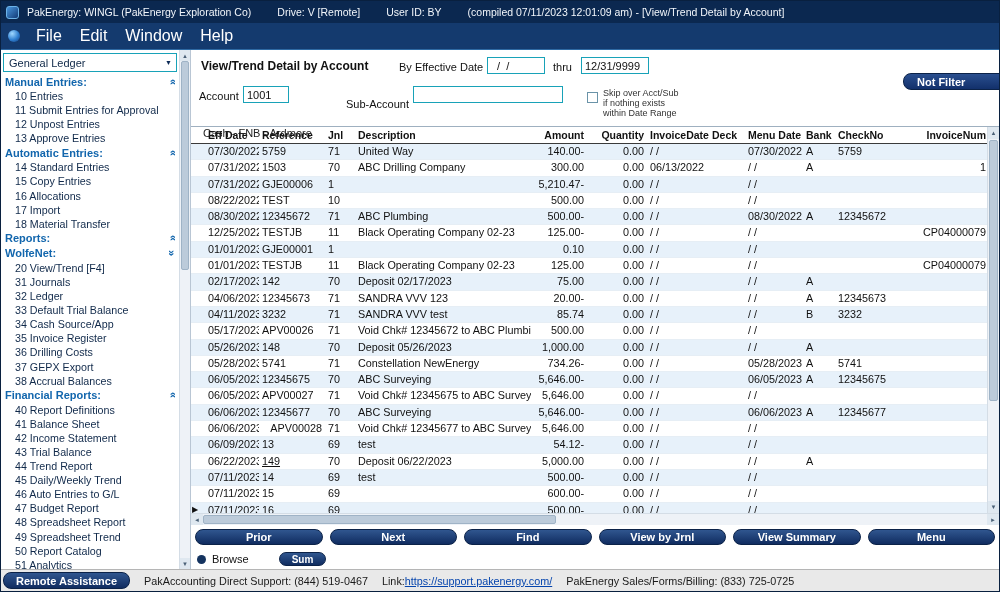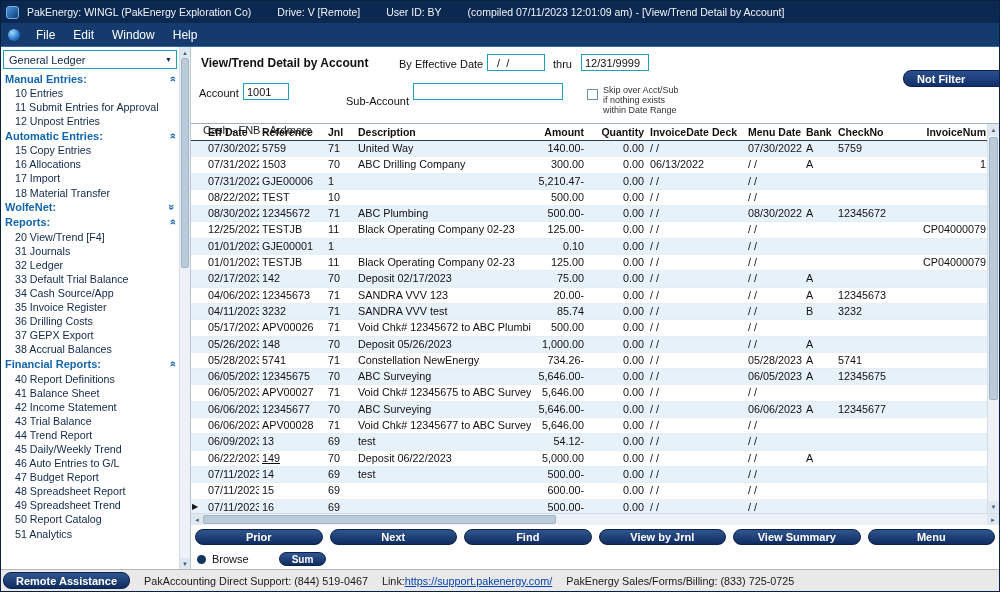--- a/index.html
+++ b/index.html
@@ -7,21 +7,21 @@
 .window{width:1000px;height:592px;display:flex;flex-direction:column;background:#fff;border:1px solid #09203f;overflow:hidden;}
 
 
 .titlebar{flex:0 0 22px;background:#0b2850;color:#f2f6fb;display:flex;align-items:center;font-size:10.5px;padding:0 5px;white-space:nowrap;overflow:hidden;}
 .app-icon{width:13px;height:13px;border-radius:3px;background:linear-gradient(135deg,#4a97dd,#123a77);border:1px solid #6db3e8;flex:0 0 13px;margin-right:8px;}
 .tseg{margin-right:26px;}
 
 
 .menubar{flex:0 0 24px;background:#143a6e;border-bottom:1px solid #2e69a3;color:#fff;display:flex;align-items:center;padding:0 4px;}
 .menu-icon{width:12px;height:12px;border-radius:50%;background:radial-gradient(circle at 35% 30%,#9fd8ff,#2f7fd0 55%,#123a77);margin:0 7px 0 3px;flex:0 0 12px;}
-.menu-item{padding:4px 9px;font-size:12px;cursor:default;}
+.menu-item{padding:4px 9px;font-size:16px;cursor:default;}
 
 .body{flex:1;display:flex;min-height:0;}
 
 
 .sidebar{flex:0 0 178px;display:flex;flex-direction:column;background:#fff;overflow:hidden;}
 .module-box{margin:3px 2px 2px 2px;height:19px;border:1px solid #18a2b8;display:flex;align-items:center;background:#fff;flex:0 0 19px;}
 .module-text{flex:1;padding-left:5px;font-size:11px;color:#0e2747;}
 .dd-arrow{width:15px;color:#0d2b57;font-size:7px;text-align:center;}
 .nav{flex:1;overflow:hidden;}
 .nav-header{height:15px;display:flex;align-items:center;padding:0 4px;color:#1266ad;font-weight:bold;font-size:11px;}
@@ -122,35 +122,37 @@
         <span class="dd-arrow">▼</span>
       </div>
       <div class="nav">
           <div class="nav-header">
             <span>Manual Entries:</span>
             <span class="chev chev-up">»</span>
           </div>
           <div class="nav-item">10 Entries</div>
           <div class="nav-item">11 Submit Entries for Approval</div>
           <div class="nav-item">12 Unpost Entries</div>
+          <div class="nav-item">13 Approve Entries</div>
           <div class="nav-header">
             <span>Automatic Entries:</span>
             <span class="chev chev-up">»</span>
           </div>
+          <div class="nav-item">14 Standard Entries</div>
           <div class="nav-item">15 Copy Entries</div>
           <div class="nav-item">16 Allocations</div>
           <div class="nav-item">17 Import</div>
           <div class="nav-item">18 Material Transfer</div>
           <div class="nav-header">
+            <span>Reports:</span>
+            <span class="chev chev-up">»</span>
+          </div>
+          <div class="nav-header">
             <span>WolfeNet:</span>
             <span class="chev chev-down">»</span>
-          </div>
-          <div class="nav-header">
-            <span>Reports:</span>
-            <span class="chev chev-up">»</span>
           </div>
           <div class="nav-item">20 View/Trend  [F4]</div>
           <div class="nav-item">31 Journals</div>
           <div class="nav-item">32 Ledger</div>
           <div class="nav-item">33 Default Trial Balance</div>
           <div class="nav-item">34 Cash Source/App</div>
           <div class="nav-item">35 Invoice Register</div>
           <div class="nav-item">36 Drilling Costs</div>
           <div class="nav-item">37 GEPX Export</div>
           <div class="nav-item">38 Accrual Balances</div>
@@ -473,21 +475,21 @@
                   <div class="cell" style="width: 62px;">/  /</div>
                   <div class="cell" style="width: 36px;"></div>
                   <div class="cell" style="width: 58px;">06/06/2023</div>
                   <div class="cell" style="width: 32px;">A</div>
                   <div class="cell" style="width: 64px;">12345677</div>
                   <div class="cell r" style="width: 90px;"></div>
                 </div>
                 <div class="row">
                   <div class="cell gutter"></div>
                   <div class="cell" style="width: 54px;">06/06/2023</div>
-                  <div class="cell" style="width: 66px;">APV00028</div>
+                  <div class="cell" style="width: 66px; text-align: right;">APV00028</div>
                   <div class="cell" style="width: 30px;">71</div>
                   <div class="cell" style="width: 176px;">Void Chk# 12345677 to ABC Surveying</div>
                   <div class="cell r" style="width: 56px;">5,646.00</div>
                   <div class="cell r" style="width: 60px;">0.00</div>
                   <div class="cell" style="width: 62px;">/  /</div>
                   <div class="cell" style="width: 36px;"></div>
                   <div class="cell" style="width: 58px;">/  /</div>
                   <div class="cell" style="width: 32px;"></div>
                   <div class="cell" style="width: 64px;"></div>
                   <div class="cell r" style="width: 90px;"></div>

